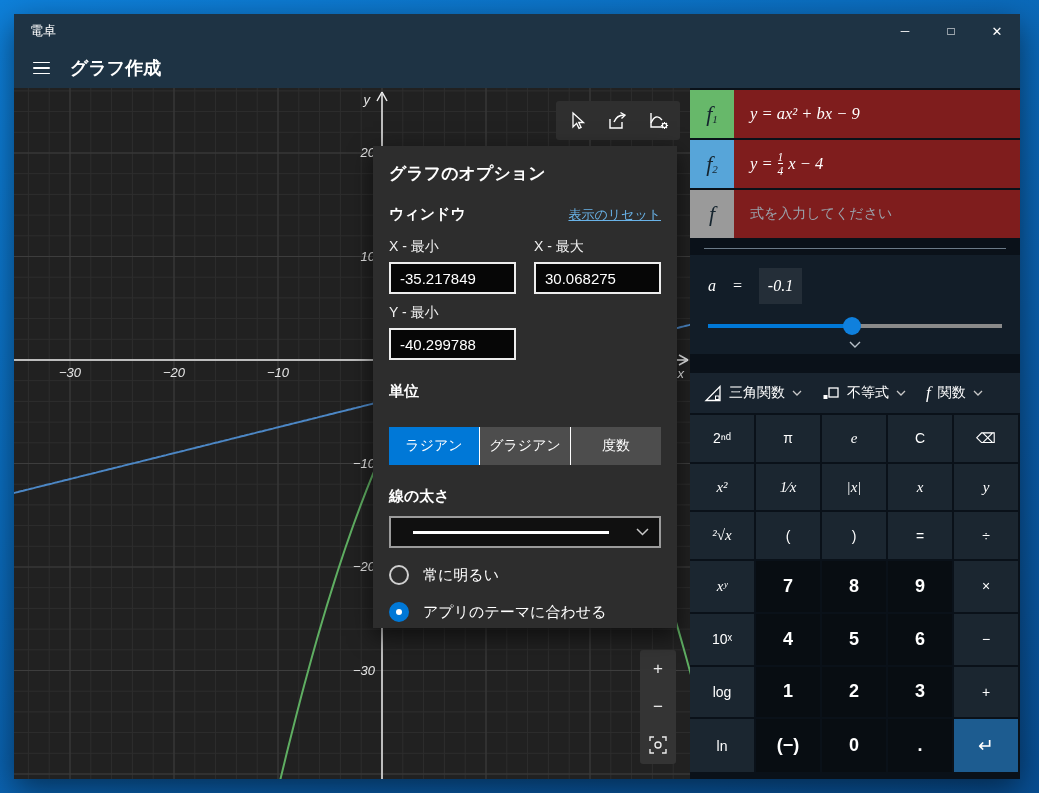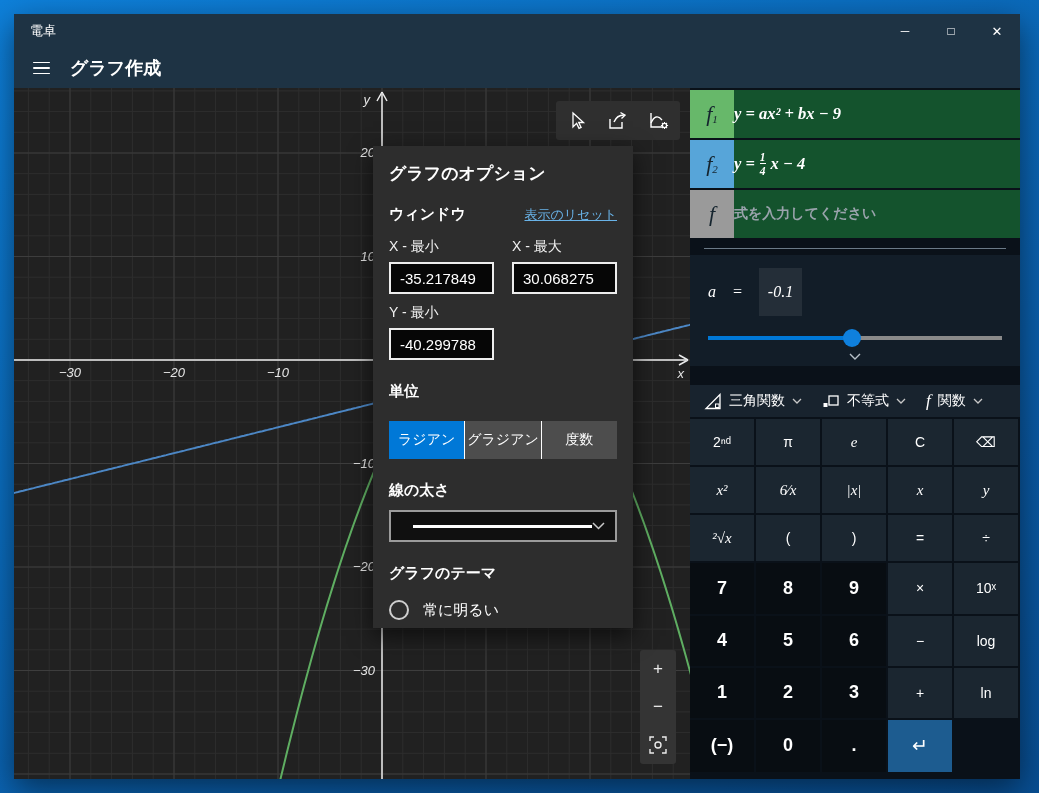--- a/index.html
+++ b/index.html
@@ -31,62 +31,62 @@
   .graph-area{width:676px;position:relative;background:#212121;overflow:hidden;flex:0 0 auto;}
   #graph-svg{position:absolute;left:0;top:0;}
   
   .graph-toolbar{position:absolute;left:542px;top:13px;width:124px;height:39px;background:#2f2f2f;border-radius:3px;display:flex;z-index:4;}
   .gt-btn{flex:1;background:none;border:none;display:flex;align-items:center;justify-content:center;padding:0;}
   
   .zoom-controls{position:absolute;left:626px;top:562px;width:36px;background:#343434;border-radius:3px;display:flex;flex-direction:column;z-index:4;}
   .zc-btn{height:38px;background:none;border:none;color:#ececec;font-size:17px;font-weight:400;display:flex;align-items:center;justify-content:center;padding:0;}
   
   .options-panel{
-    position:absolute;left:359px;top:58px;width:260px;height:482px;box-sizing:border-box;
+    position:absolute;left:359px;top:58px;width:304px;height:482px;box-sizing:border-box;
     background:#2d2d2d;box-shadow:0 8px 22px rgba(0,0,0,.6);z-index:5;padding:14px 16px;color:#fff;overflow:hidden;
   }
   .op-title{font-size:17px;font-weight:700;margin:2px 0 0;}
   .op-row{display:flex;align-items:center;justify-content:space-between;margin-top:20px;}
   .op-heading{font-size:15px;font-weight:700;}
   .reset-link{font-size:13px;color:#69b3e8;text-decoration:underline;text-align:center;}
   .fields{display:grid;grid-template-columns:1fr 1fr;column-gap:18px;margin-top:4px;}
   .field label{font-size:14px;display:block;margin:10px 0 6px;color:#f0f0f0;}
   .field input{width:100%;box-sizing:border-box;height:32px;background:#060606;border:2px solid #ededed;color:#fff;font-size:15px;padding:0 9px;font-family:"Liberation Sans",sans-serif;}
   .sec-heading{font-size:15px;font-weight:700;margin-top:22px;}
-  .seg-group{display:flex;gap:1px;margin-top:20px;background:#ffffff;}
+  .seg-group{display:flex;gap:1px;margin-top:26px;background:#ffffff;}
   .seg{flex:1;height:38px;border:none;background:#4d4d4d;color:#fff;font-size:14px;padding:0;}
   .seg.sel{background:#0078d7;}
   .combo{margin-top:10px;height:32px;box-sizing:border-box;border:2px solid #9b9b9b;background:#101010;display:flex;align-items:center;padding:0 10px;}
   .line-sample{height:3px;background:#fff;width:196px;margin-left:12px;}
   .combo .chev{margin-left:auto;display:flex;}
   .radio-row{display:flex;align-items:center;gap:14px;margin-top:17px;font-size:15px;}
   .radio{width:20px;height:20px;border-radius:50%;border:2px solid #cfcfcf;box-sizing:border-box;position:relative;flex:0 0 auto;background:transparent;}
   .radio-row.checked .radio{border-color:#0078d7;background:#0078d7;}
   .radio-row.checked .radio::after{content:'';position:absolute;inset:5px;border-radius:50%;background:#fff;}
   
   .right-panel{flex:1;background:#0a1119;display:flex;flex-direction:column;min-width:0;}
   .fn-rows{display:flex;flex-direction:column;gap:2px;padding-top:2px;flex:0 0 auto;}
   .fn-row{height:48px;display:flex;}
   .fn-badge{width:44px;flex:0 0 auto;display:flex;align-items:center;justify-content:center;font-family:"Liberation Serif",serif;font-style:italic;color:#15242e;}
   .fn-badge .f{font-size:22px;}
   .fn-badge .sub{font-size:11px;margin-top:10px;}
-  .fn-eq{flex:1;background:#14532d;display:flex;align-items:center;font-family:"Liberation Serif",serif;font-style:italic;font-size:16.5px;color:#fff;min-width:0;font-weight:bold;}
+  .fn-eq{flex:1;background:#7f1d1d;display:flex;align-items:center;padding-left:16px;font-family:"Liberation Serif",serif;font-style:italic;font-size:16.5px;color:#fff;min-width:0;}
   .fn-eq .ph{font-family:"Liberation Sans",sans-serif;font-style:normal;font-size:14px;color:#9aa3ac;}
   .frac{display:inline-flex;flex-direction:column;align-items:center;line-height:1.05;font-size:11.5px;margin:0 5px;}
   .frac .den{border-top:1.4px solid #fff;padding-top:1px;}
   .fn-hr{border:none;border-top:1px solid #6b7a87;margin:10px 14px 0;}
   .slider-section{margin-top:6px;background:#121d28;padding:13px 18px 4px;flex:0 0 auto;}
   .slider-head{display:flex;align-items:center;gap:16px;font-family:"Liberation Serif",serif;font-style:italic;font-size:16px;}
-  .slider-val{padding:15px 9px;background:rgba(255,255,255,.08);}
+  .slider-val{padding:9px 9px;background:rgba(255,255,255,.08);}
   .slider-track{position:relative;height:18px;margin-top:13px;}
   .slider-track .rail{position:absolute;left:0;right:0;top:7px;height:4px;background:#8a8a8a;}
   .slider-track .fill{position:absolute;left:0;top:7px;height:4px;background:#0078d7;}
   .slider-track .thumb{position:absolute;top:0;width:18px;height:18px;border-radius:50%;background:#0f80dd;transform:translateX(-50%);}
   .slider-chevron{display:block;margin:4px auto 0;background:none;border:none;padding:2px 10px;}
-  .tabs-row{margin-top:19px;height:32px;background:#18232e;display:flex;align-items:center;padding-left:14px;flex:0 0 auto;}
+  .tabs-row{margin-top:19px;height:40px;background:#18232e;display:flex;align-items:center;padding-left:14px;flex:0 0 auto;}
   .tab{display:flex;align-items:center;gap:7px;background:none;border:none;color:#fff;font-size:14px;margin-right:20px;padding:0;}
   .tab .f-ic{font-family:"Liberation Serif",serif;font-style:italic;font-size:17px;}
   
   .keypad{flex:1;display:grid;grid-template-columns:repeat(5,1fr);gap:2px;padding:2px 2px 7px 0;min-height:0;}
   .key{border:none;color:#fff;font-size:14px;background:#1b2630;padding:0;}
   .key.num{background:#080d12;font-size:18px;font-weight:700;}
   .key.enter{background:#1d5c90;font-size:19px;}
   .key.it{font-family:"Liberation Serif",serif;font-style:italic;font-size:15px;}
   svg.ico{display:block;}
 </style>
@@ -268,21 +268,20 @@
         <div class="sec-heading">線の太さ</div>
         <div class="combo">
           <span class="line-sample"></span>
           <span class="chev">
             <svg class="ico" width="13" height="8" viewBox="0 0 13 8">
                 <path d="M1 1 L6.5 6.5 L12 1" fill="none" stroke="#c8c8c8" stroke-width="1.5"></path>
               </svg>
           </span>
         </div>
 
-        <div class="sec-heading">グラフのテーマ</div>
         <div class="radio-row">
           <span class="radio"></span>
           <span>常に明るい</span>
         </div>
         <div class="radio-row checked">
           <span class="radio"></span>
           <span>アプリのテーマに合わせる</span>
         </div>
       </div>
 
@@ -382,29 +381,30 @@
         </button>
       </div>
 
       <div class="keypad" id="keypad">
           <button class="key fn">2ⁿᵈ</button>
           <button class="key fn">π</button>
           <button class="key fn it">e</button>
           <button class="key fn">C</button>
           <button class="key fn">⌫</button>
           <button class="key fn it">x²</button>
-          <button class="key fn it">6⁄x</button>
+          <button class="key fn it">1⁄x</button>
           <button class="key fn it">|x|</button>
           <button class="key fn it">x</button>
           <button class="key fn it">y</button>
           <button class="key fn it">²√x</button>
           <button class="key fn">(</button>
           <button class="key fn">)</button>
           <button class="key fn">=</button>
           <button class="key fn">÷</button>
+          <button class="key fn it">xʸ</button>
           <button class="key num">7</button>
           <button class="key num">8</button>
           <button class="key num">9</button>
           <button class="key fn">×</button>
           <button class="key fn">10ˣ</button>
           <button class="key num">4</button>
           <button class="key num">5</button>
           <button class="key num">6</button>
           <button class="key fn">−</button>
           <button class="key fn">log</button>

